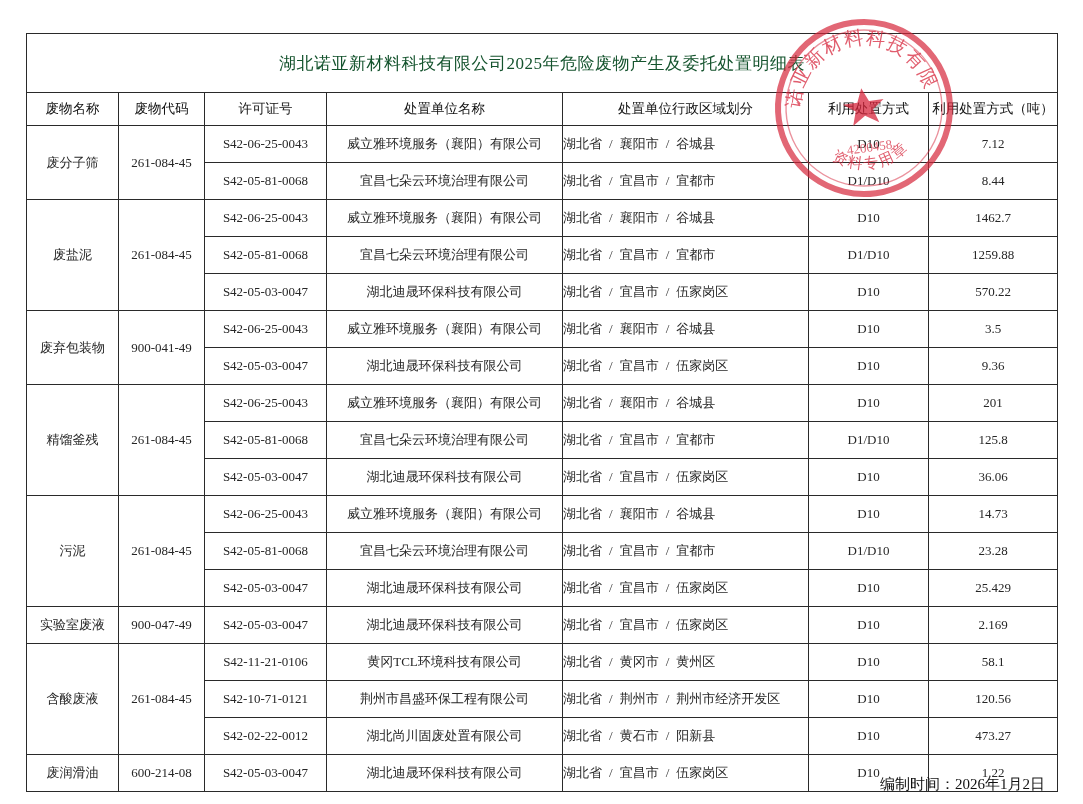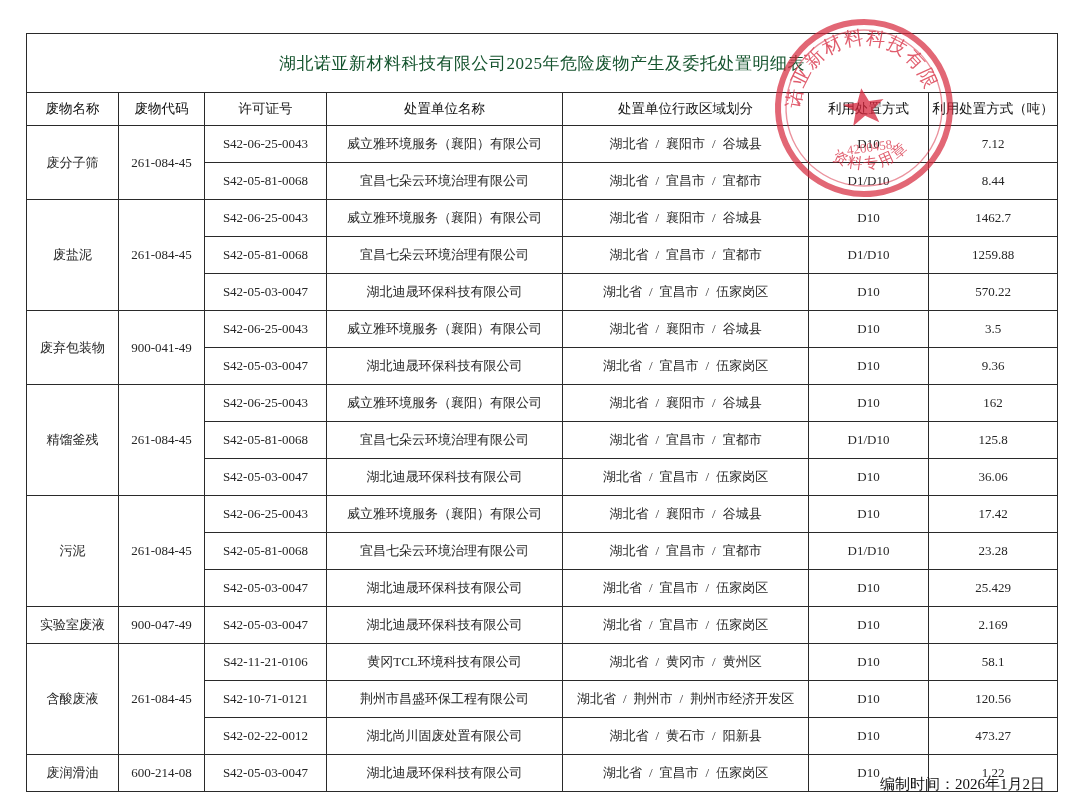--- a/index.html
+++ b/index.html
@@ -59,21 +59,21 @@
   }
   .c-name { width: 92px; }
   .c-code { width: 86px; }
   .c-lic  { width: 122px; }
   .c-unit { width: 236px; }
   .c-region { width: 246px; }
   .c-method { width: 120px; }
   .c-amount { width: 129px; }
   .region-inner {
     display: flex;
-    justify-content: center;
+    justify-content: flex-start;
     align-items: center;
     gap: 7px;
     white-space: nowrap;
   }
   .sep { color: #333; }
   .footer {
     position: absolute;
     left: 28px;
     top: 765px;
     width: 1031px;
@@ -249,21 +249,21 @@
             <td>
               <div class="region-inner">
                 <span>湖北省</span>
                 <span class="sep">/</span>
                 <span>襄阳市</span>
                 <span class="sep">/</span>
                 <span>谷城县</span>
               </div>
             </td>
             <td>D10</td>
-            <td>162</td>
+            <td>201</td>
           </tr>
           <tr class="body-row">
             <td>S42-05-81-0068</td>
             <td>宜昌七朵云环境治理有限公司</td>
             <td>
               <div class="region-inner">
                 <span>湖北省</span>
                 <span class="sep">/</span>
                 <span>宜昌市</span>
                 <span class="sep">/</span>
@@ -296,21 +296,21 @@
             <td>
               <div class="region-inner">
                 <span>湖北省</span>
                 <span class="sep">/</span>
                 <span>襄阳市</span>
                 <span class="sep">/</span>
                 <span>谷城县</span>
               </div>
             </td>
             <td>D10</td>
-            <td>17.42</td>
+            <td>14.73</td>
           </tr>
           <tr class="body-row">
             <td>S42-05-81-0068</td>
             <td>宜昌七朵云环境治理有限公司</td>
             <td>
               <div class="region-inner">
                 <span>湖北省</span>
                 <span class="sep">/</span>
                 <span>宜昌市</span>
                 <span class="sep">/</span>

